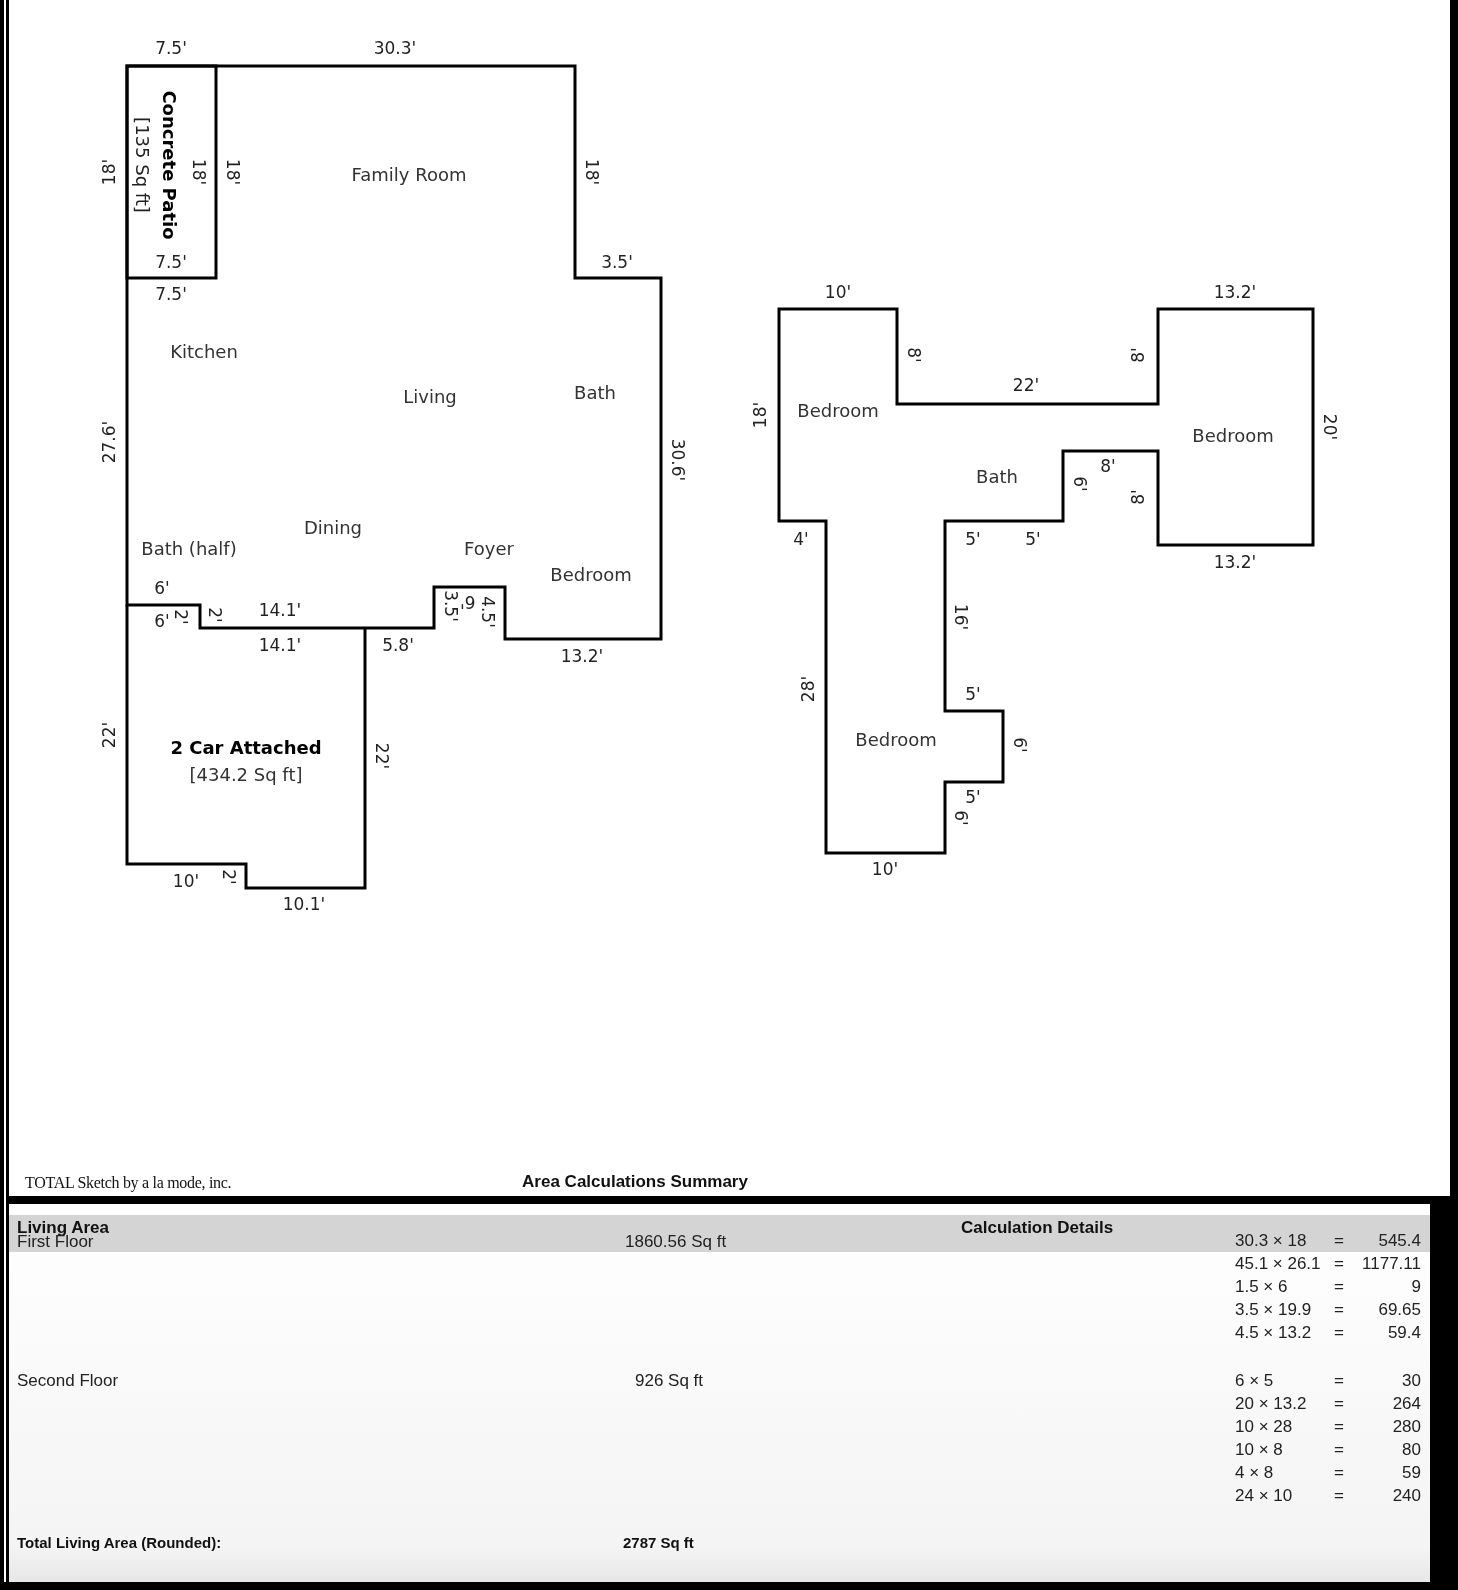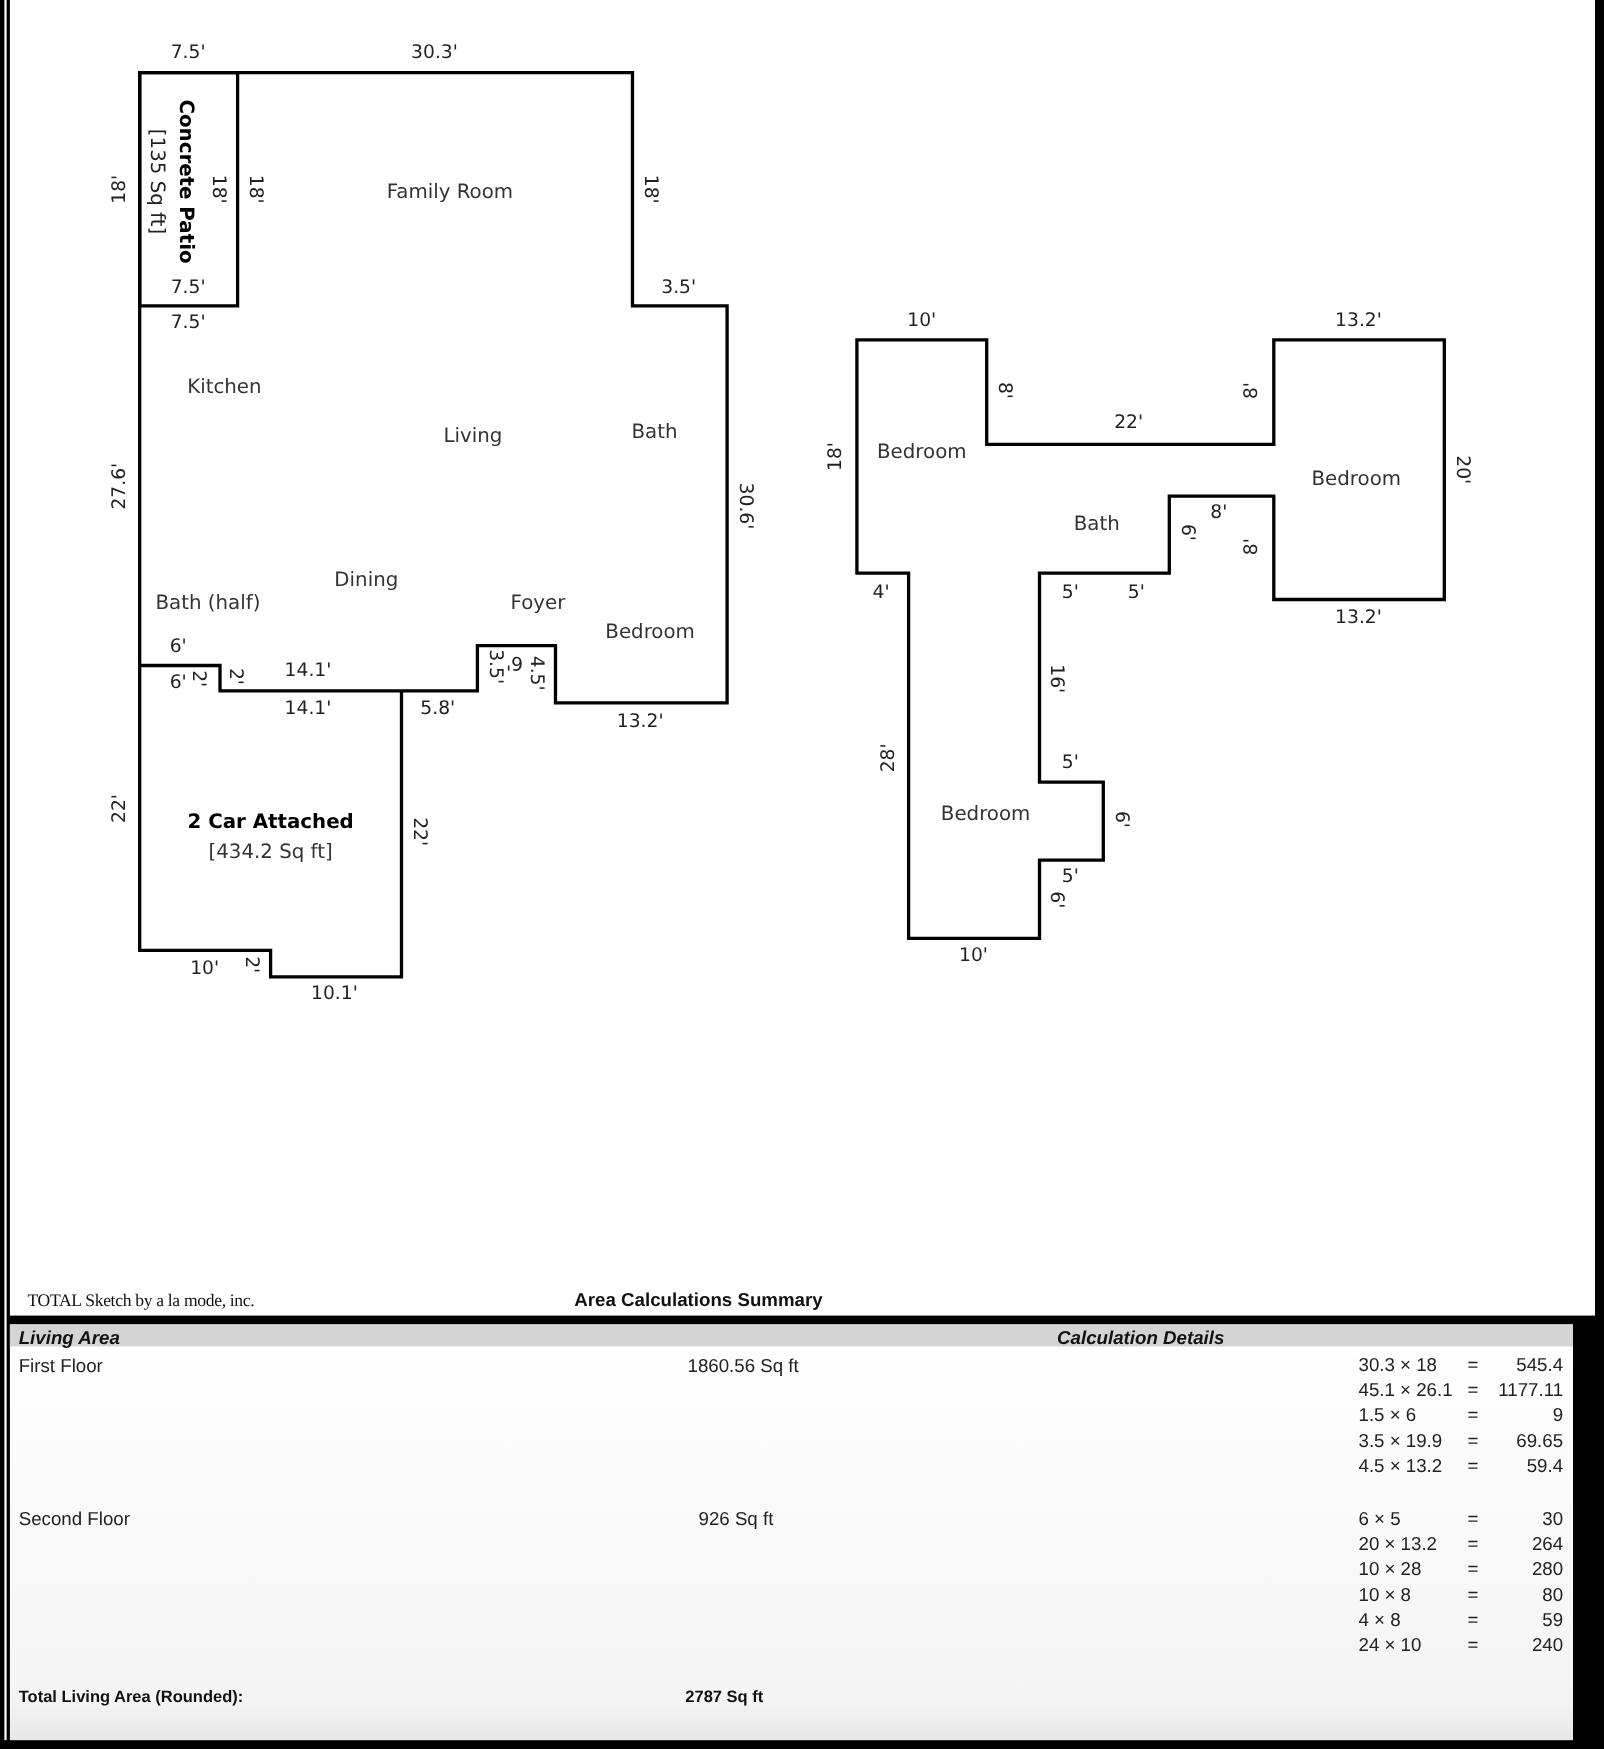--- a/index.html
+++ b/index.html
@@ -10,21 +10,21 @@
   .sheet svg { position:absolute; left:0; top:0; }
   .lbl { position:absolute; font-size:17px; color:#222; white-space:nowrap; line-height:1; }
   .room { position:absolute; font-size:18px; color:#333; white-space:nowrap; line-height:1; }
   .bold { font-weight:bold; color:#000; }
   .rot-cw { transform-origin:center; transform:translate(-50%,-50%) rotate(90deg); }
   .rot-ccw { transform-origin:center; transform:translate(-50%,-50%) rotate(-90deg); }
   .ctr { transform:translate(-50%,-50%);text-align:right; }
   .credit { position:absolute; left:16px; top:1174px; font-family:Liberation Serif, serif; font-size:16px; color:#111; letter-spacing:-0.3px; }
   .summary-title { position:absolute; left:0; width:1252px; top:1172px; text-align:center; font-family:"Liberation Sans", sans-serif; font-weight:bold; font-size:17px; color:#111; }
   .table { position:absolute; left:9px; top:1204px; width:1421px; height:380px; background:linear-gradient(#fff, #f4f4f4 90%, #e6e6e6); font-family:"Liberation Sans", sans-serif; }
-  .thead { position:absolute; left:0; top:0; width:1421px; height:20px; background:#d4d4d4;font-style:italic; }
+  .thead { position:absolute; left:0; top:11px; width:1421px; height:37px; background:#d4d4d4; }
   .th { position:absolute; top:3px; font-weight:bold; font-size:17px; color:#111; }
   .cell { position:absolute; font-size:17px; color:#222; }
   .calc-row { position:absolute; left:1226px; width:186px; height:22px; font-size:17px; color:#222; }
   .calc-row .expr { position:absolute; left:0; }
   .calc-row .eq { position:absolute; left:99px; }
   .calc-row .res { position:absolute; right:0; }
   .total { position:absolute; font-weight:bold; font-size:15px; color:#111; }
   .bottom-bar { position:absolute; left:0; top:1582px; width:1458px; height:8px; background:#000; }
 </style>
 </head>

